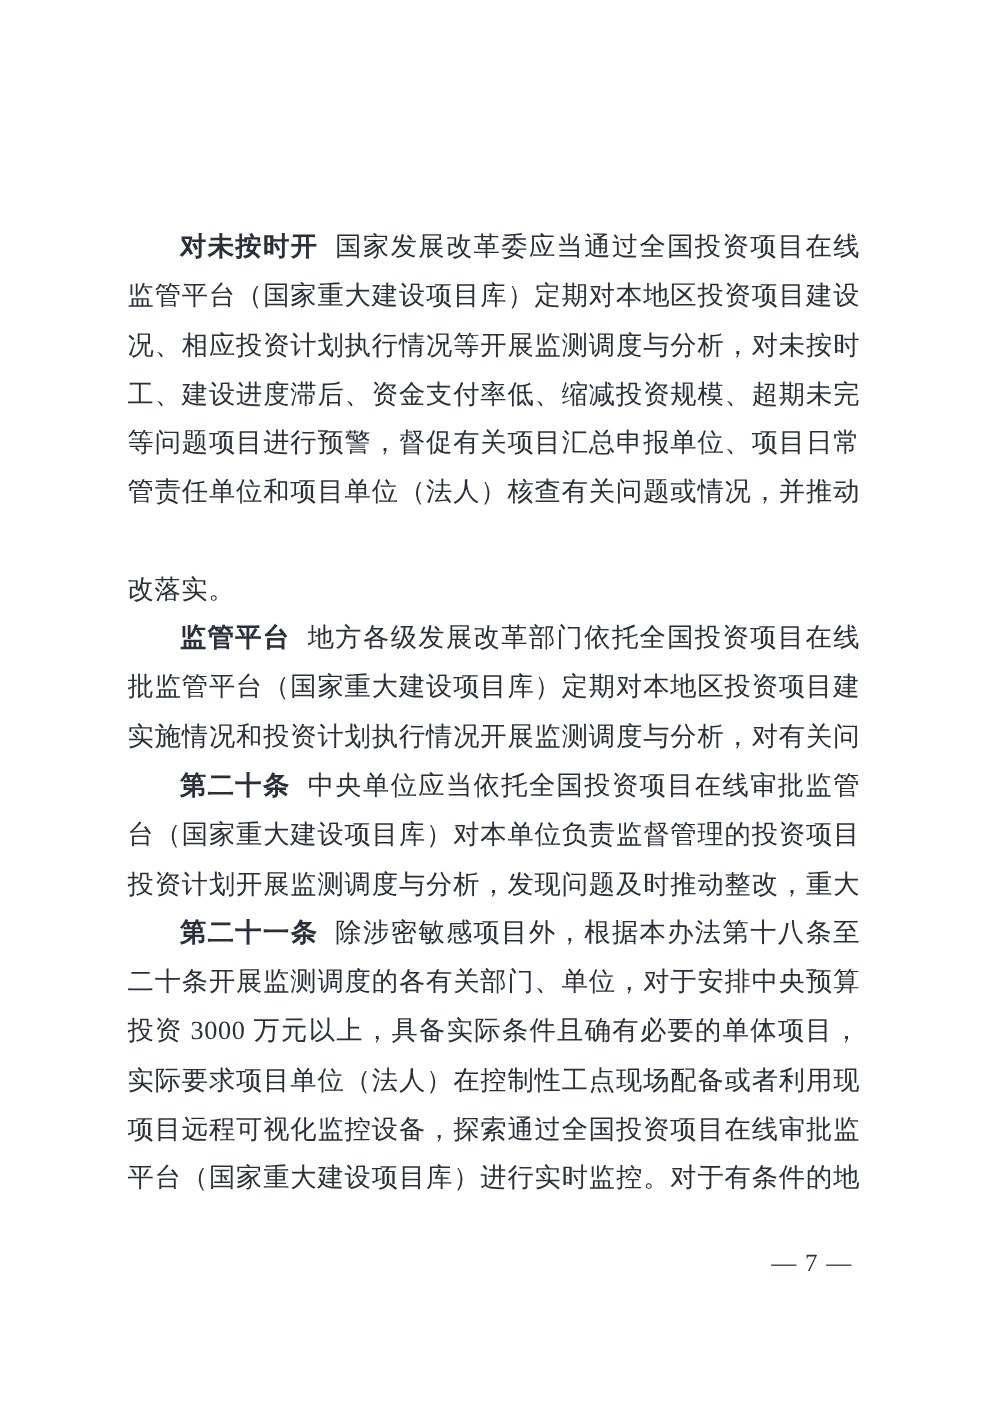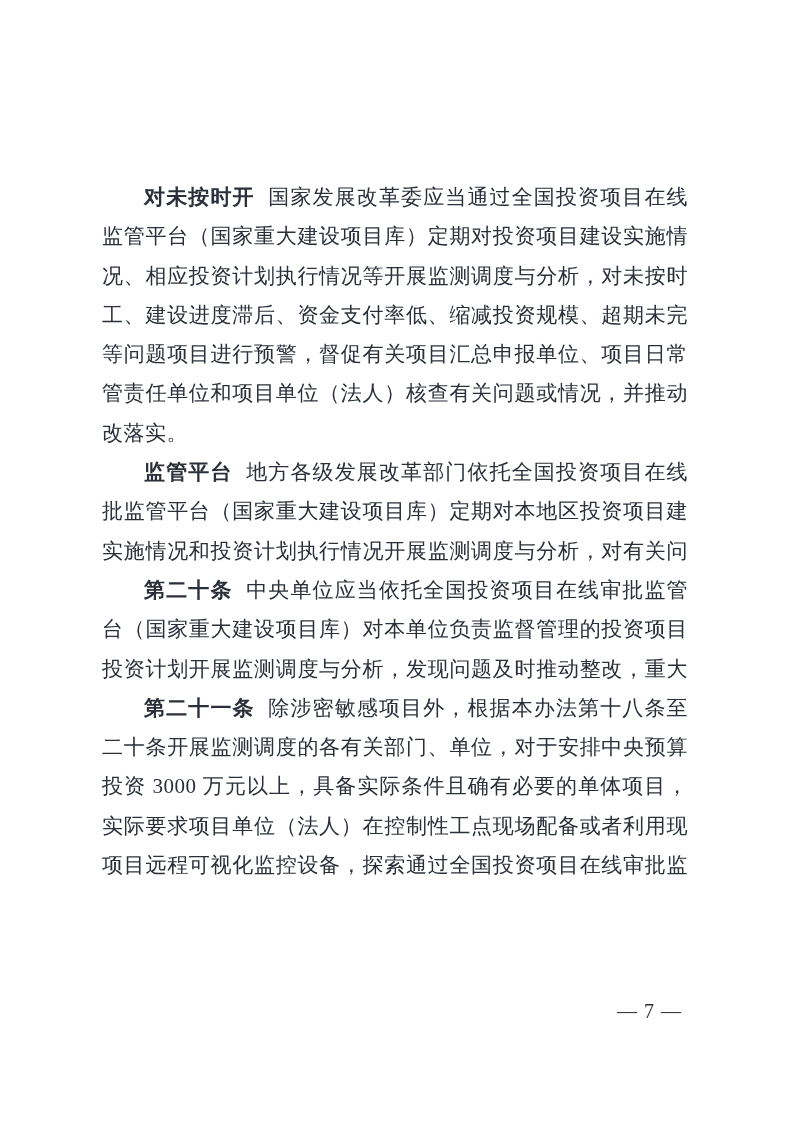--- a/index.html
+++ b/index.html
@@ -35,20 +35,21 @@
     text-align-last: justify;
     overflow: hidden;
     white-space: nowrap;
   }
   .line.just {
     white-space: normal;
   }
   .line.short {
     text-align: left;
     text-align-last: left;
+    margin-top: 38px;
   }
   .line.first {
     text-indent: 42px;
     white-space: normal;
   }
   .art-num {
     font-weight: 700;
   }
   .gap {
     display: inline-block;
@@ -66,21 +67,21 @@
   }
 </style>
 </head>
 <body>
 
 <div class="page">
   <div class="text-block">
 
     <div class="para">
       <div class="line first"><span class="art-num">对未按时开</span><span class="gap"></span><span class="art-rest">国家发展改革委应当通过全国投资项目在线审批</span></div>
-      <div class="line just">监管平台（国家重大建设项目库）定期对投资项目建设实施情</div>
+      <div class="line just">监管平台（国家重大建设项目库）定期对本地区投资项目建设</div>
       <div class="line just">况、相应投资计划执行情况等开展监测调度与分析，对未按时开</div>
       <div class="line just">工、建设进度滞后、资金支付率低、缩减投资规模、超期未完工</div>
       <div class="line just">等问题项目进行预警，督促有关项目汇总申报单位、项目日常监</div>
       <div class="line just">管责任单位和项目单位（法人）核查有关问题或情况，并推动整</div>
       <div class="line short">改落实。</div>
     </div>
 
     <div class="para">
       <div class="line first"><span class="art-num">监管平台</span><span class="gap"></span><span class="art-rest">地方各级发展改革部门依托全国投资项目在线审</span></div>
       <div class="line just">批监管平台（国家重大建设项目库）定期对本地区投资项目建设</div>
@@ -92,18 +93,19 @@
       <div class="line just">台（国家重大建设项目库）对本单位负责监督管理的投资项目及</div>
       <div class="line just">投资计划开展监测调度与分析，发现问题及时推动整改，重大问</div>
     </div>
 
     <div class="para">
       <div class="line first"><span class="art-num">第二十一条</span><span class="gap"></span><span class="art-rest">除涉密敏感项目外，根据本办法第十八条至第</span></div>
       <div class="line just">二十条开展监测调度的各有关部门、单位，对于安排中央预算内</div>
       <div class="line just">投资 3000 万元以上，具备实际条件且确有必要的单体项目，结合</div>
       <div class="line just">实际要求项目单位（法人）在控制性工点现场配备或者利用现有</div>
       <div class="line just">项目远程可视化监控设备，探索通过全国投资项目在线审批监管</div>
+      <div class="line just">平台（国家重大建设项目库）进行实时监控。对于有条件的地</div>
     </div>
 
   </div>
 
   <div class="page-number">— 7 —</div>
 </div>
 
 </body></html>

